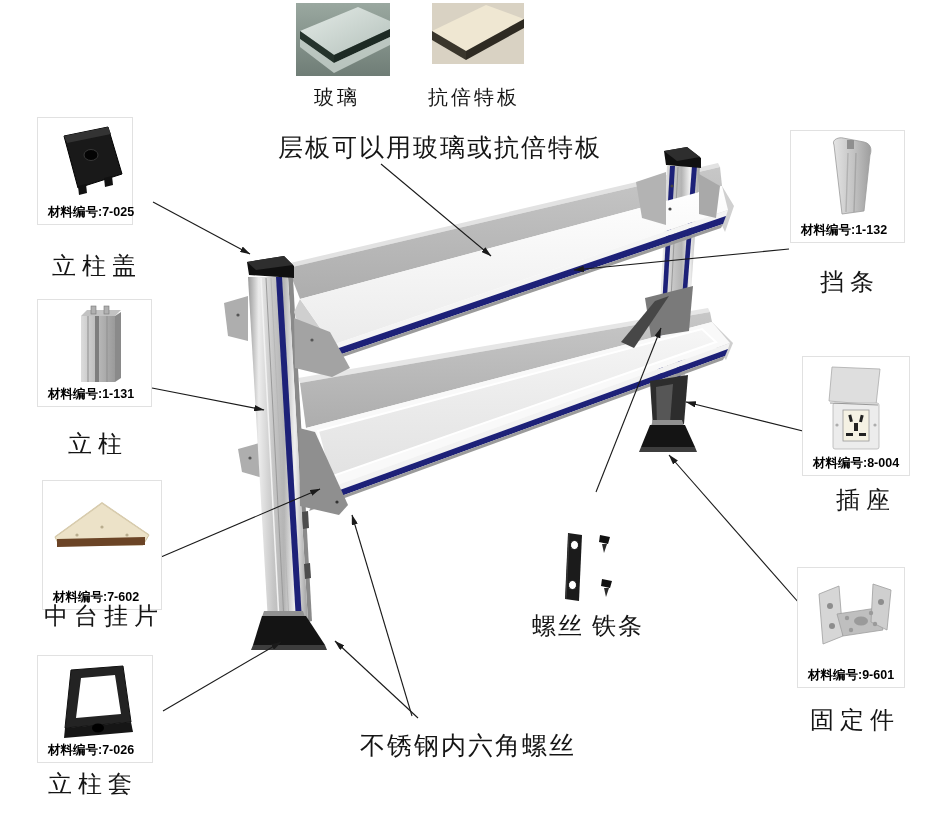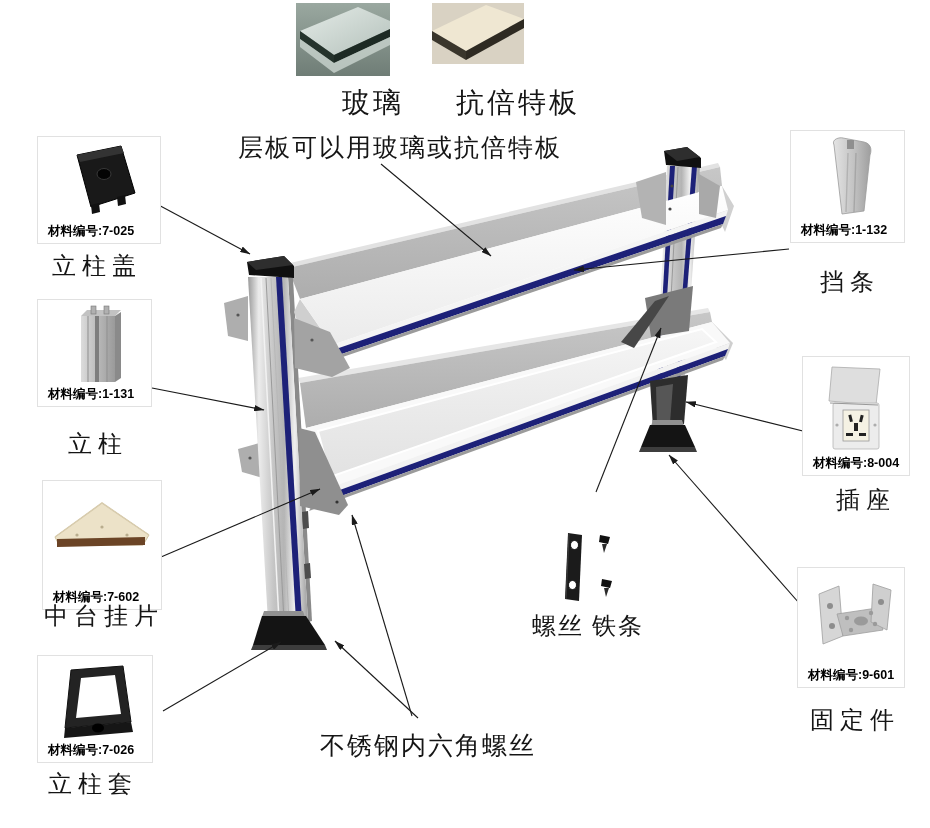--- a/index.html
+++ b/index.html
@@ -5,22 +5,22 @@
   html,body{margin:0;padding:0;background:#fff;}
   #stage{position:relative;width:930px;height:828px;background:#fff;overflow:hidden;
          font-family:"Liberation Serif","DejaVu Serif",serif;color:#151515;}
   #diagram{position:absolute;left:0;top:0;z-index:1;}
   .pbox{position:absolute;background:#fff;border:1px solid #e1e1e1;box-sizing:border-box;z-index:2;}
   .pbox svg{display:block;margin:4px auto 0 auto;}
   .pcode{position:absolute;left:10px;bottom:3px;
          font-family:"Liberation Sans","DejaVu Sans",sans-serif;
          font-weight:bold;font-size:12.5px;color:#000;white-space:nowrap;}
   .part-label{position:absolute;font-size:24px;letter-spacing:6px;white-space:nowrap;z-index:2;}
-  .note-label{position:absolute;font-size:25px;letter-spacing:2px;white-space:nowrap;z-index:2;}
-  .mat-label{position:absolute;font-size:28px;letter-spacing:3px;white-space:nowrap;z-index:2;margin-left:28px;}
+  .note-label{position:absolute;font-size:25px;letter-spacing:2px;white-space:nowrap;z-index:2;margin-left:40px;}
+  .mat-label{position:absolute;font-size:20px;letter-spacing:3px;white-space:nowrap;z-index:2;}
   .photo{position:absolute;z-index:2;}
 </style>
 </head>
 <body>
 
 <div id="stage">
 
   <svg id="diagram" width="930" height="828" viewBox="0 0 930 828">
     <defs>
       <linearGradient id="colGrad" x1="0" y1="0" x2="1" y2="0">
@@ -162,21 +162,21 @@
   <svg class="photo" style="left:432px;top:3px" width="92" height="61" viewBox="0 0 92 61">
     <rect width="92" height="61" fill="#d9d2c3"></rect>
     <polygon points="0,28 54,2 92,16 34,48" fill="#efe7d2"></polygon>
     <polygon points="0,28 34,48 34,57 0,37" fill="#3a362c"></polygon>
     <polygon points="34,48 92,16 92,25 34,57" fill="#2e2a22"></polygon>
   </svg>
   <div class="mat-label" style="left:314px;top:84px">玻璃</div>
   <div class="mat-label" style="left:428px;top:84px">抗倍特板</div>
   <div class="note-label" style="left:238px;top:131px">层板可以用玻璃或抗倍特板</div>
 
-  <div class="pbox" style="left:37px;top:136px;width:124px;height:108px">
+  <div class="pbox" style="left:37px;top:117px;width:96px;height:108px">
     <svg width="96" height="76" viewBox="0 0 96 76">
       <polygon points="26,14 70,5 84,52 40,66" fill="#191919" stroke="#000" stroke-width="1"></polygon>
       <polygon points="26,14 70,5 73,12 29,21" fill="#333"></polygon>
       <ellipse cx="53" cy="33" rx="7" ry="5.5" fill="#040404" stroke="#383838" stroke-width="1"></ellipse>
       <polygon points="40,64 48,62 49,71 41,73" fill="#111"></polygon>
       <polygon points="66,56 74,54 75,63 67,65" fill="#111"></polygon>
     </svg>
     <div class="pcode">材料编号:7-025</div>
   </div>
   <div class="part-label" style="left:52px;top:250px">立柱盖</div>

